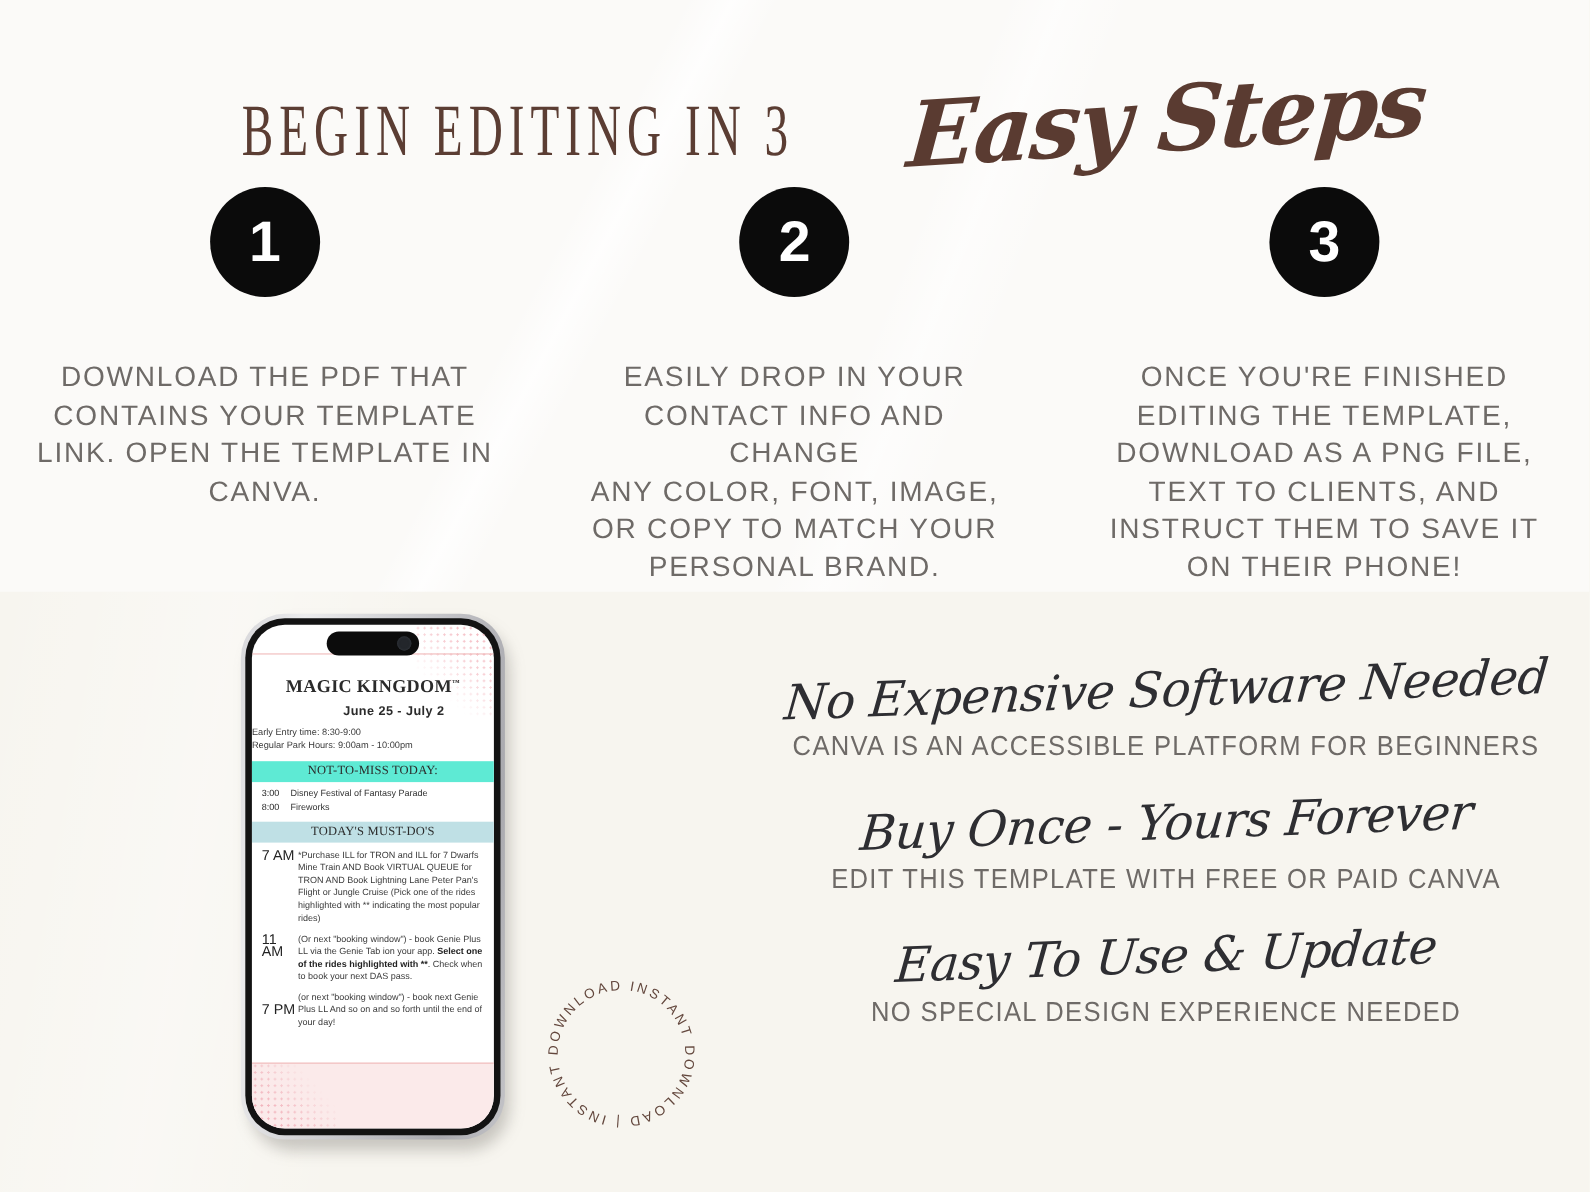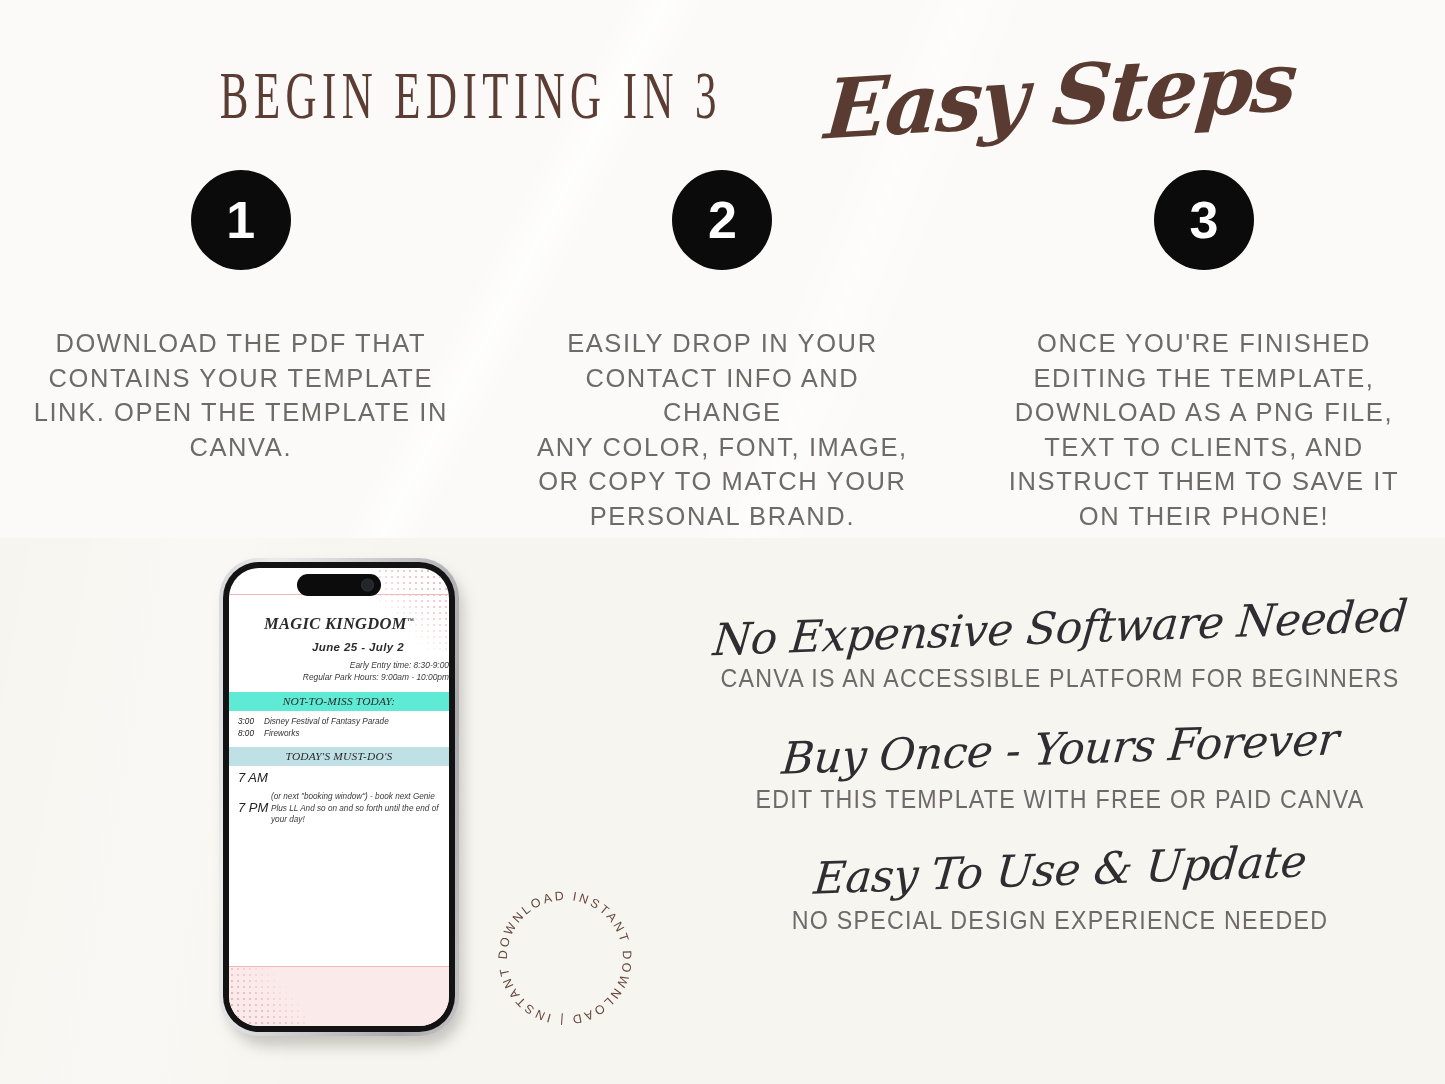--- a/index.html
+++ b/index.html
@@ -23,21 +23,21 @@
   .bottom-section {
     position:absolute; left:0; top:538px; width:1445px; height:546px;
     background:
       linear-gradient(100deg, rgba(255,255,255,0.0) 0%, rgba(255,255,255,0.35) 14%, rgba(255,255,255,0.0) 26%),
       #f7f5ef;
   }
 
   
   .header {
     position:absolute; left:0; top:40px; width:1445px; height:110px;
-    display:flex; align-items:center; justify-content:center;
+    display:flex; align-items:flex-end; justify-content:center;
     white-space:nowrap;
     gap:20px;
   }
   .header-main {
     font-family:"Liberation Serif", serif;
     font-size:55px;
     letter-spacing:7px;
     color:#5b3d33;
     font-weight:400;
     transform:scaleX(0.78) scaleY(1.22);
@@ -90,21 +90,20 @@
     position:absolute; left:8px; top:10px; width:236px; height:478px;
     border-radius:40px;
     background:rgba(90,85,80,0.30);
     filter:blur(7px);
   }
   .phone-body {
     position:absolute; left:0px; top:0px; width:240px; height:478px;
     border-radius:40px;
     background:linear-gradient(100deg,#d7d7da 0%,#ececed 18%,#c9c9cd 52%,#a9a9ae 82%,#c4c4c8 100%);
     padding:4px;
-    font-style:italic;
   }
   .phone-bezel {
     width:100%; height:100%;
     border-radius:36px;
     background:#131313;
     padding:6px;
   }
   .phone-screen {
     position:relative;
     width:100%; height:100%;
@@ -164,21 +163,21 @@
   .park-dates {
     text-align:center;
     font-size:11.5px;
     font-weight:700;
     color:#2b2b2b;
     margin-top:7px;
     letter-spacing:0.4px;
     padding-left:38px;
   }
   .park-hours {
-    text-align:right;
+    text-align:left;
     font-size:8.4px;
     color:#3a3a3a;
     margin-top:6px;
     line-height:12px;
   }
   .band {
     margin-top:9px;
     text-align:center;
     font-family:"Liberation Serif", serif;
     font-size:11.4px;
@@ -315,20 +314,25 @@
                 <div class="sched-time">8:00</div>
                 <div class="sched-desc">Fireworks</div>
               </div>
             </div>
 
             <div class="band band-blue">TODAY'S MUST-DO'S</div>
 
             <div class="todo">
               <div class="todo-row">
                 <div class="todo-time">7 AM</div>
+                <div class="todo-body">*Purchase ILL for TRON and ILL for 7 Dwarfs Mine Train AND Book VIRTUAL QUEUE for TRON AND Book Lightning Lane Peter Pan's Flight or Jungle Cruise (Pick one of the rides highlighted with ** indicating the most popular rides)</div>
+              </div>
+              <div class="todo-row mid">
+                <div class="todo-time">11 AM</div>
+                <div class="todo-body"><span>(Or next "booking window") - book Genie Plus LL via the Genie Tab ion your app. </span><b>Select one of the rides highlighted with **</b><span>. Check when to book your next DAS pass.</span></div>
               </div>
               <div class="todo-row last">
                 <div class="todo-time">7 PM</div>
                 <div class="todo-body">(or next "booking window") - book next Genie Plus LL And so on and so forth until the end of your day!</div>
               </div>
             </div>
 
           </div>
         </div>
       </div>

